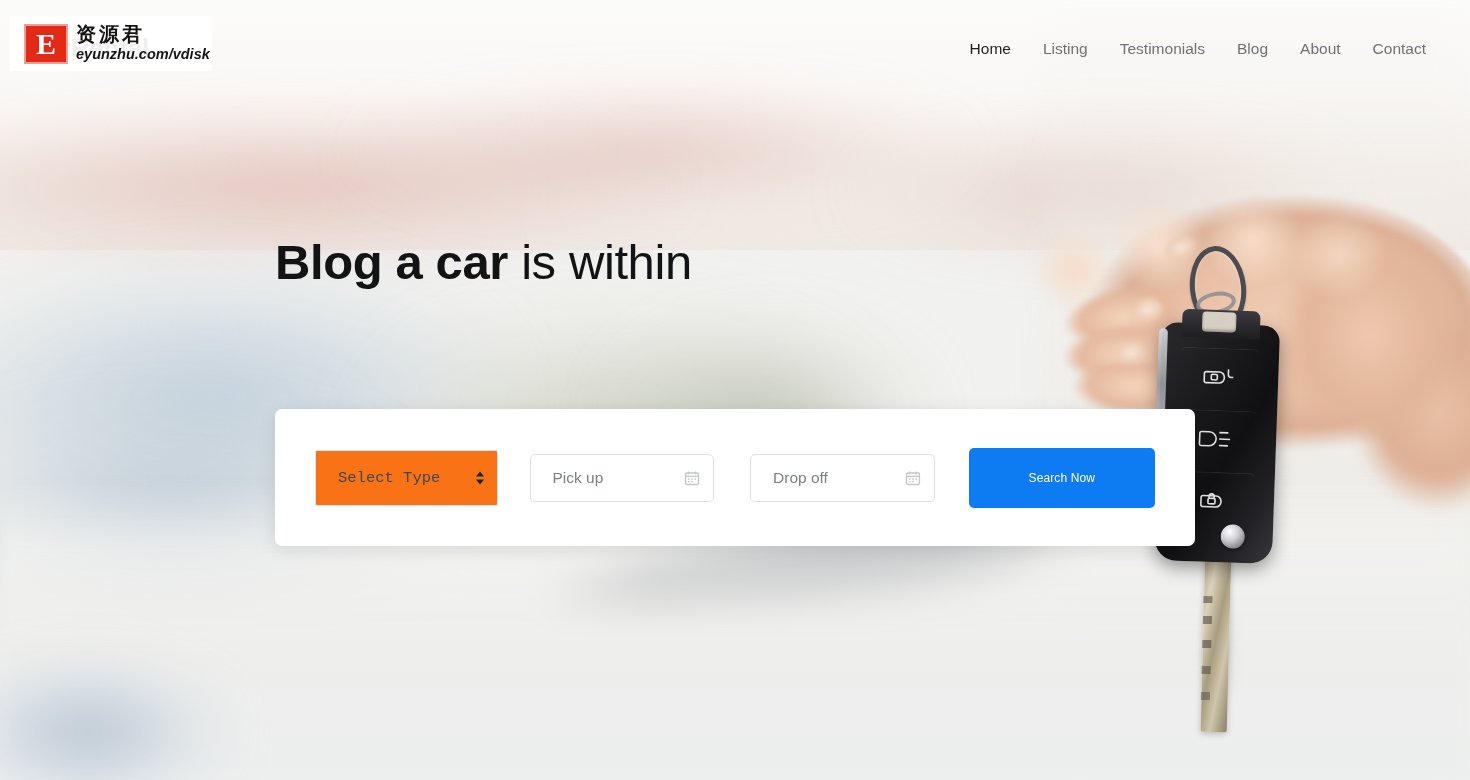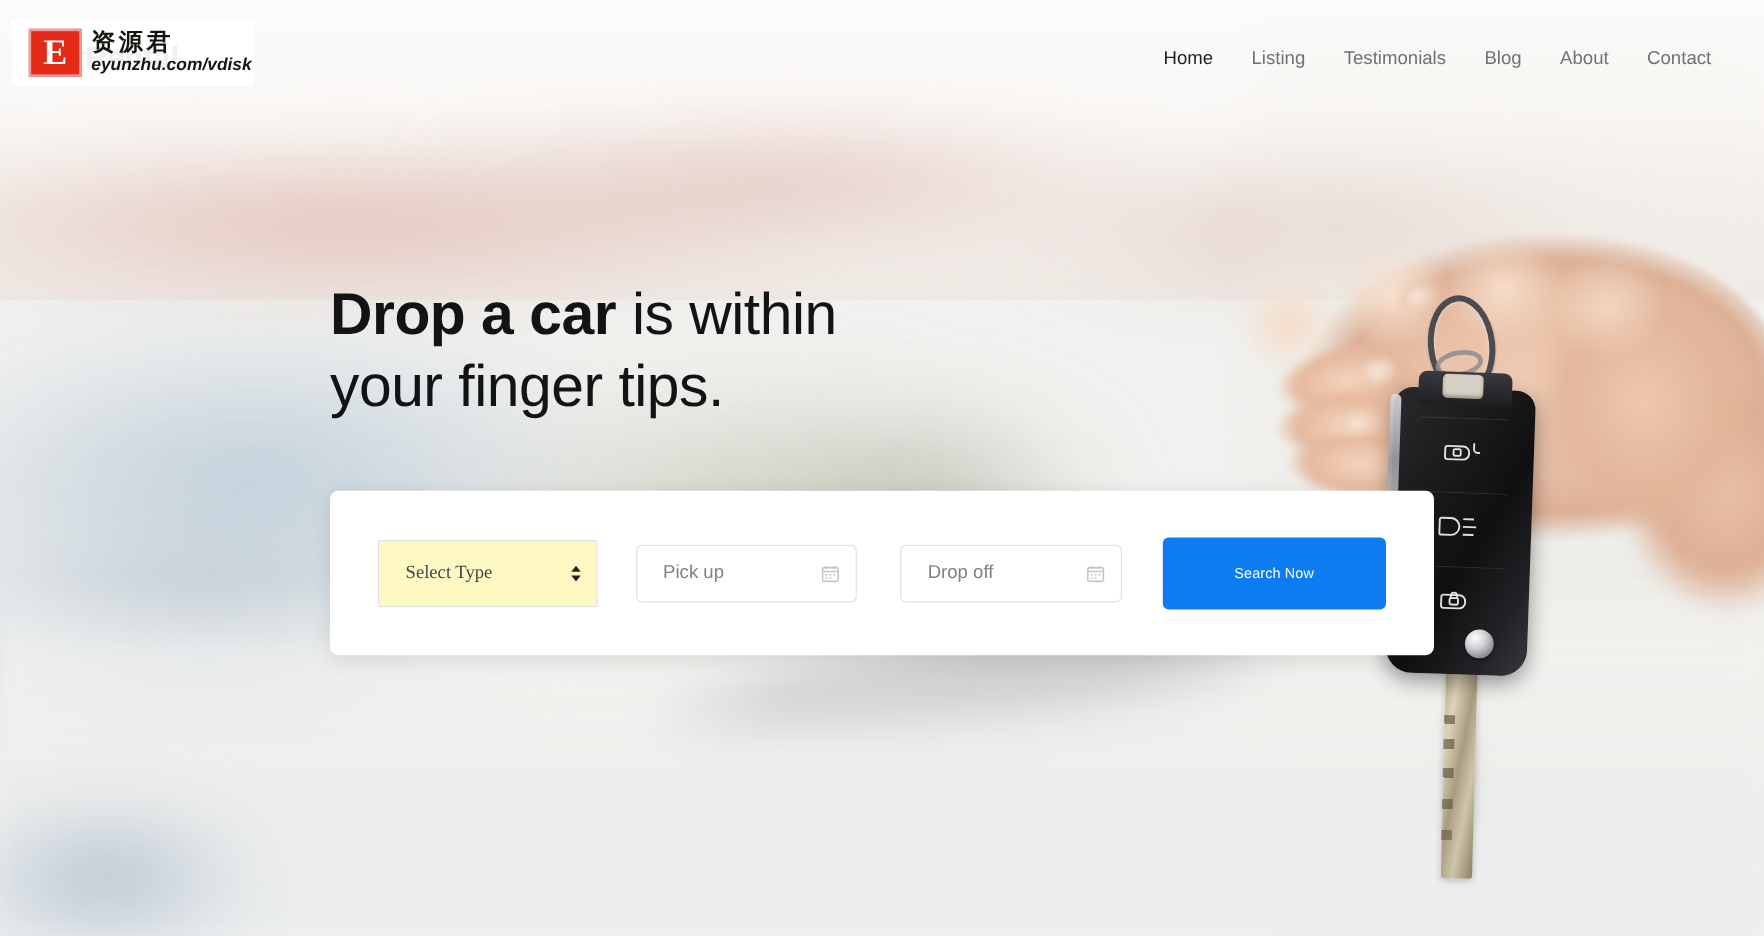--- a/index.html
+++ b/index.html
@@ -371,23 +371,23 @@
   .select-wrap {
     position: relative;
     width: 186px; height: 56px;
   }
   .select-wrap select {
     appearance: none;
     -webkit-appearance: none;
     width: 100%; height: 100%;
     border: 1px solid #dfe1e5;
     border-radius: 2px;
-    background: #fef9c3;
+    background: #f97316;
     padding: 0 34px 0 22px;
-    font-family: Liberation Serif, serif;
+    font-family: Liberation Mono, monospace;
     font-size: 15.5px;
     color: #42474c;
     cursor: pointer;
     outline: none;
   }
   .select-stepper {
     position: absolute;
     right: 14px; top: 50%;
     transform: translateY(-50%);
     pointer-events: none;
@@ -471,21 +471,21 @@
   .wm-logo span {
     font-family: "Liberation Serif", serif;
     font-size: 30px;
     font-weight: 700;
     color: #ffffff;
     line-height: 1;
     letter-spacing: 0;
   }
   .wm-text { display: flex; flex-direction: column; line-height: 1; }
   .wm-cn {
-    font-family: Liberation Serif, serif;
+    font-family: Liberation Mono, monospace;
     font-size: 20px;
     font-weight: 700;
     color: #15130f;
     letter-spacing: 3px;
     white-space: nowrap;
   }
   .wm-url {
     font-family: "Liberation Sans", sans-serif;
     font-size: 14.5px;
     font-weight: 700;
@@ -577,22 +577,21 @@
       <a href="#">Listing</a>
       <a href="#">Testimonials</a>
       <a href="#">Blog</a>
       <a href="#">About</a>
       <a href="#">Contact</a>
     </nav>
   </div>
 
   <div class="hero-text">
     <h1>
-      <b>Drop a car</b><span> is within</span><br>
-      <span>your finger tips.</span>
+      <b>Blog a car</b><span> is within</span><br>
     </h1>
   </div>
 
   <div class="search-card">
 
     <div class="field select-wrap">
       <select>
         <option>Select Type</option>
       </select>
       <span class="select-stepper">

